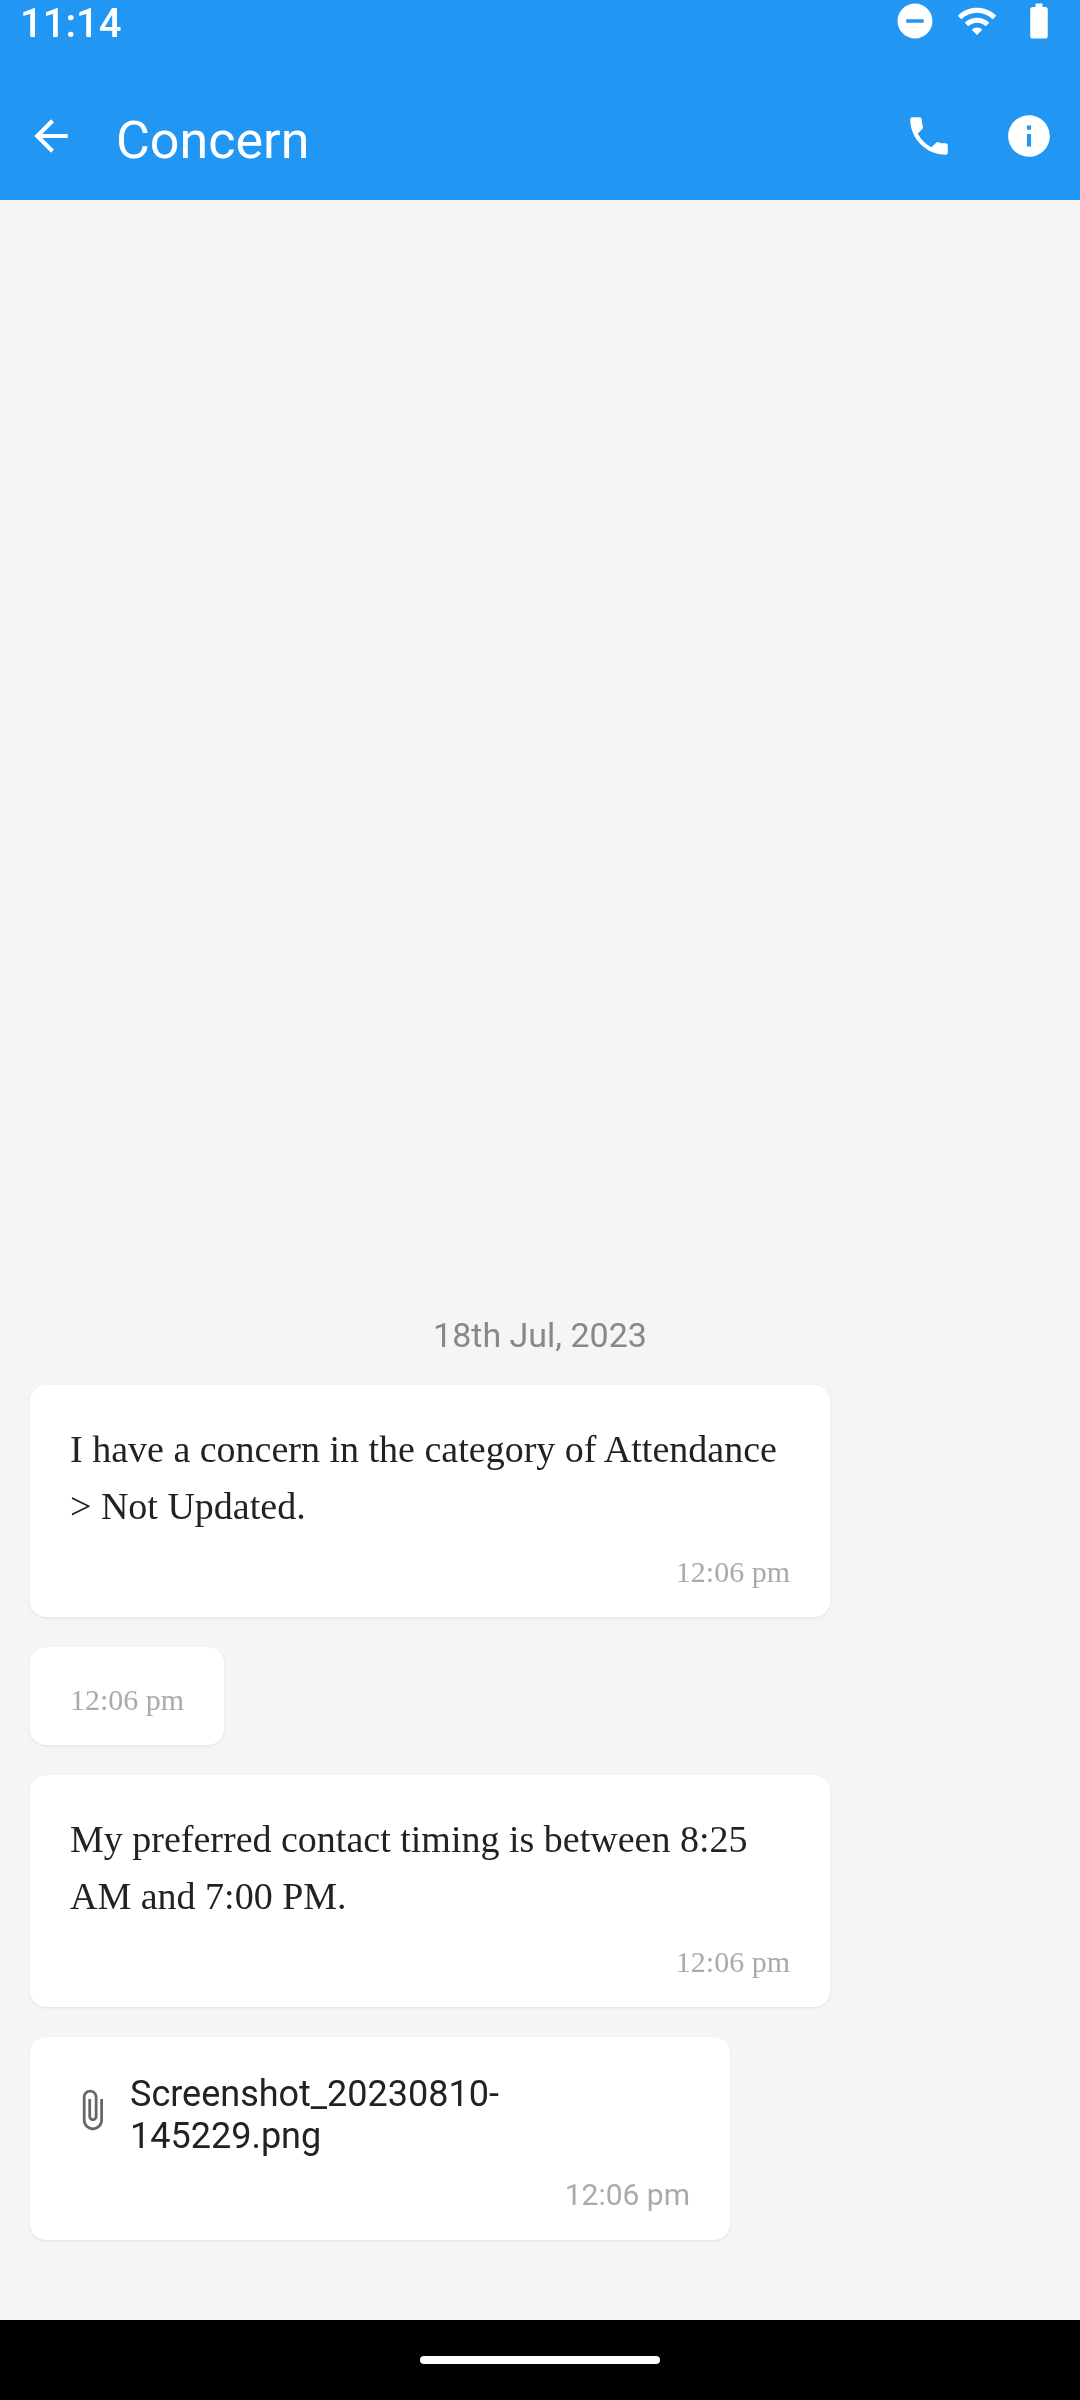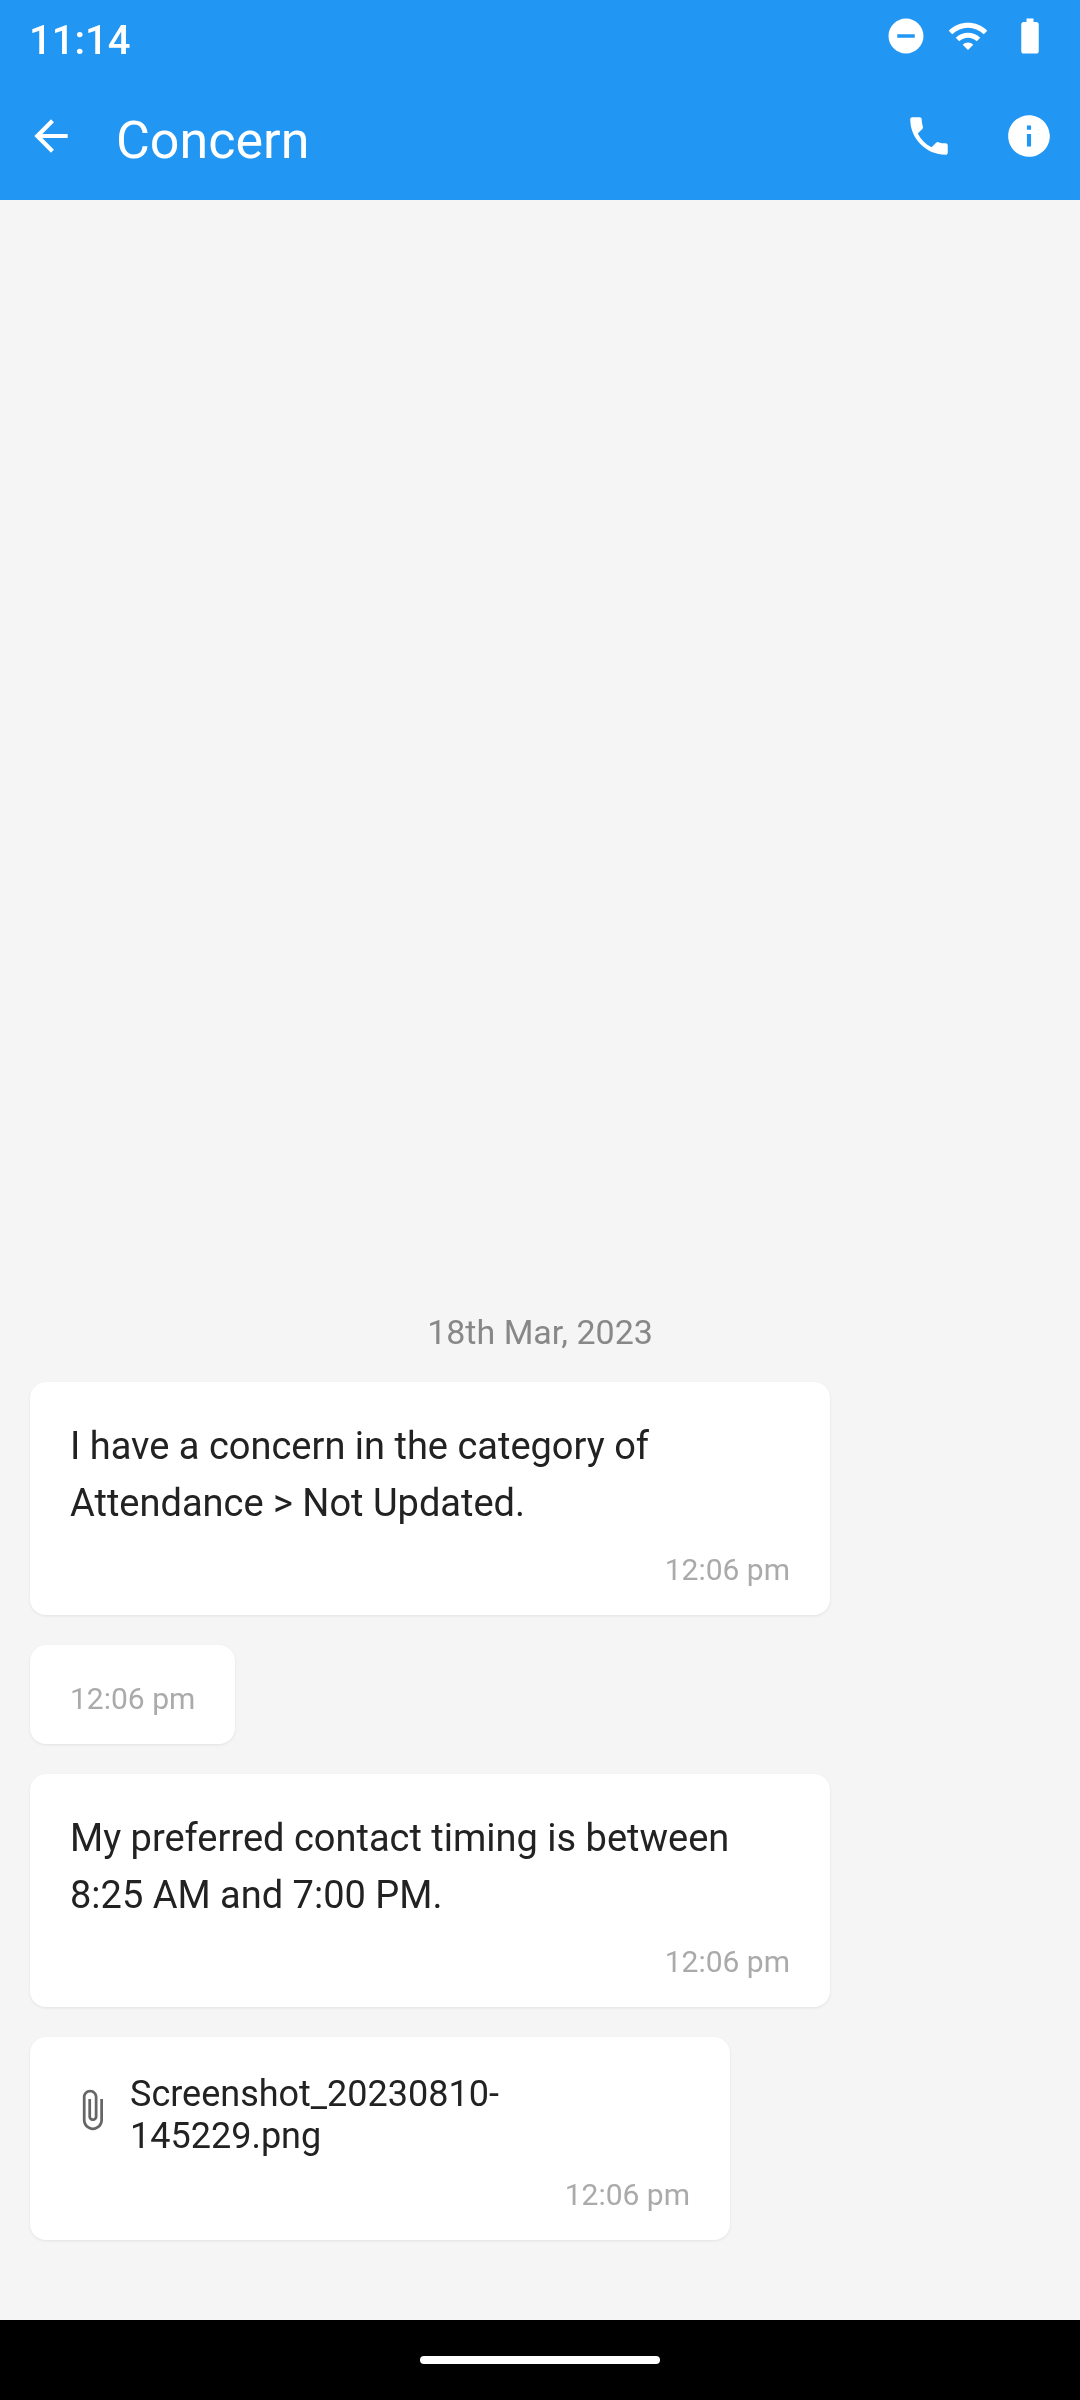--- a/index.html
+++ b/index.html
@@ -16,23 +16,23 @@
       background: #f0f0f0;
       overflow: hidden;
     }
 
     
     .status-bar {
       width: 100%;
       height: 80px;
       background: #2196F3;
       display: flex;
-      align-items: center;
+      align-items: flex-start;
       justify-content: space-between;
-      padding: 0 29px;
+      padding: 0 20px;
     }
 
     .status-time {
       color: white;
       font-size: 40px;
       font-weight: 500;
     }
 
     .status-icons {
       display: flex;
@@ -125,20 +125,21 @@
       background: white;
       border-radius: 16px;
       padding: 36px 40px 28px 40px;
       max-width: 800px;
       box-shadow: 0 1px 3px rgba(0,0,0,0.08);
       position: relative;
     }
 
     .message-bubble.left {
       align-self: flex-start;
+      font-family: Liberation Serif, serif;
     }
 
     .message-text {
       font-size: 38px;
       color: #222;
       line-height: 1.5;
       margin-bottom: 20px;
     }
 
     .message-time {
@@ -244,21 +245,21 @@
         <path d="M12 2C6.48 2 2 6.48 2 12s4.48 10 10 10 10-4.48 10-10S17.52 2 12 2zm1 15h-2v-6h2v6zm0-8h-2V7h2v2z"></path>
       </svg>
     </span>
   </div>
 </div>
 
 <div class="main-content">
   <div class="chat-spacer"></div>
 
   <div class="date-separator">
-    <span class="date-separator-text">18th Mar, 2023</span>
+    <span class="date-separator-text">18th Jul, 2023</span>
   </div>
 
   <div class="messages-container">
 
     <div class="message-bubble left">
       <div class="message-text">I have a concern in the category of Attendance &gt; Not Updated.</div>
       <div class="message-time">12:06 pm</div>
     </div>
 
     <div class="message-bubble left">

